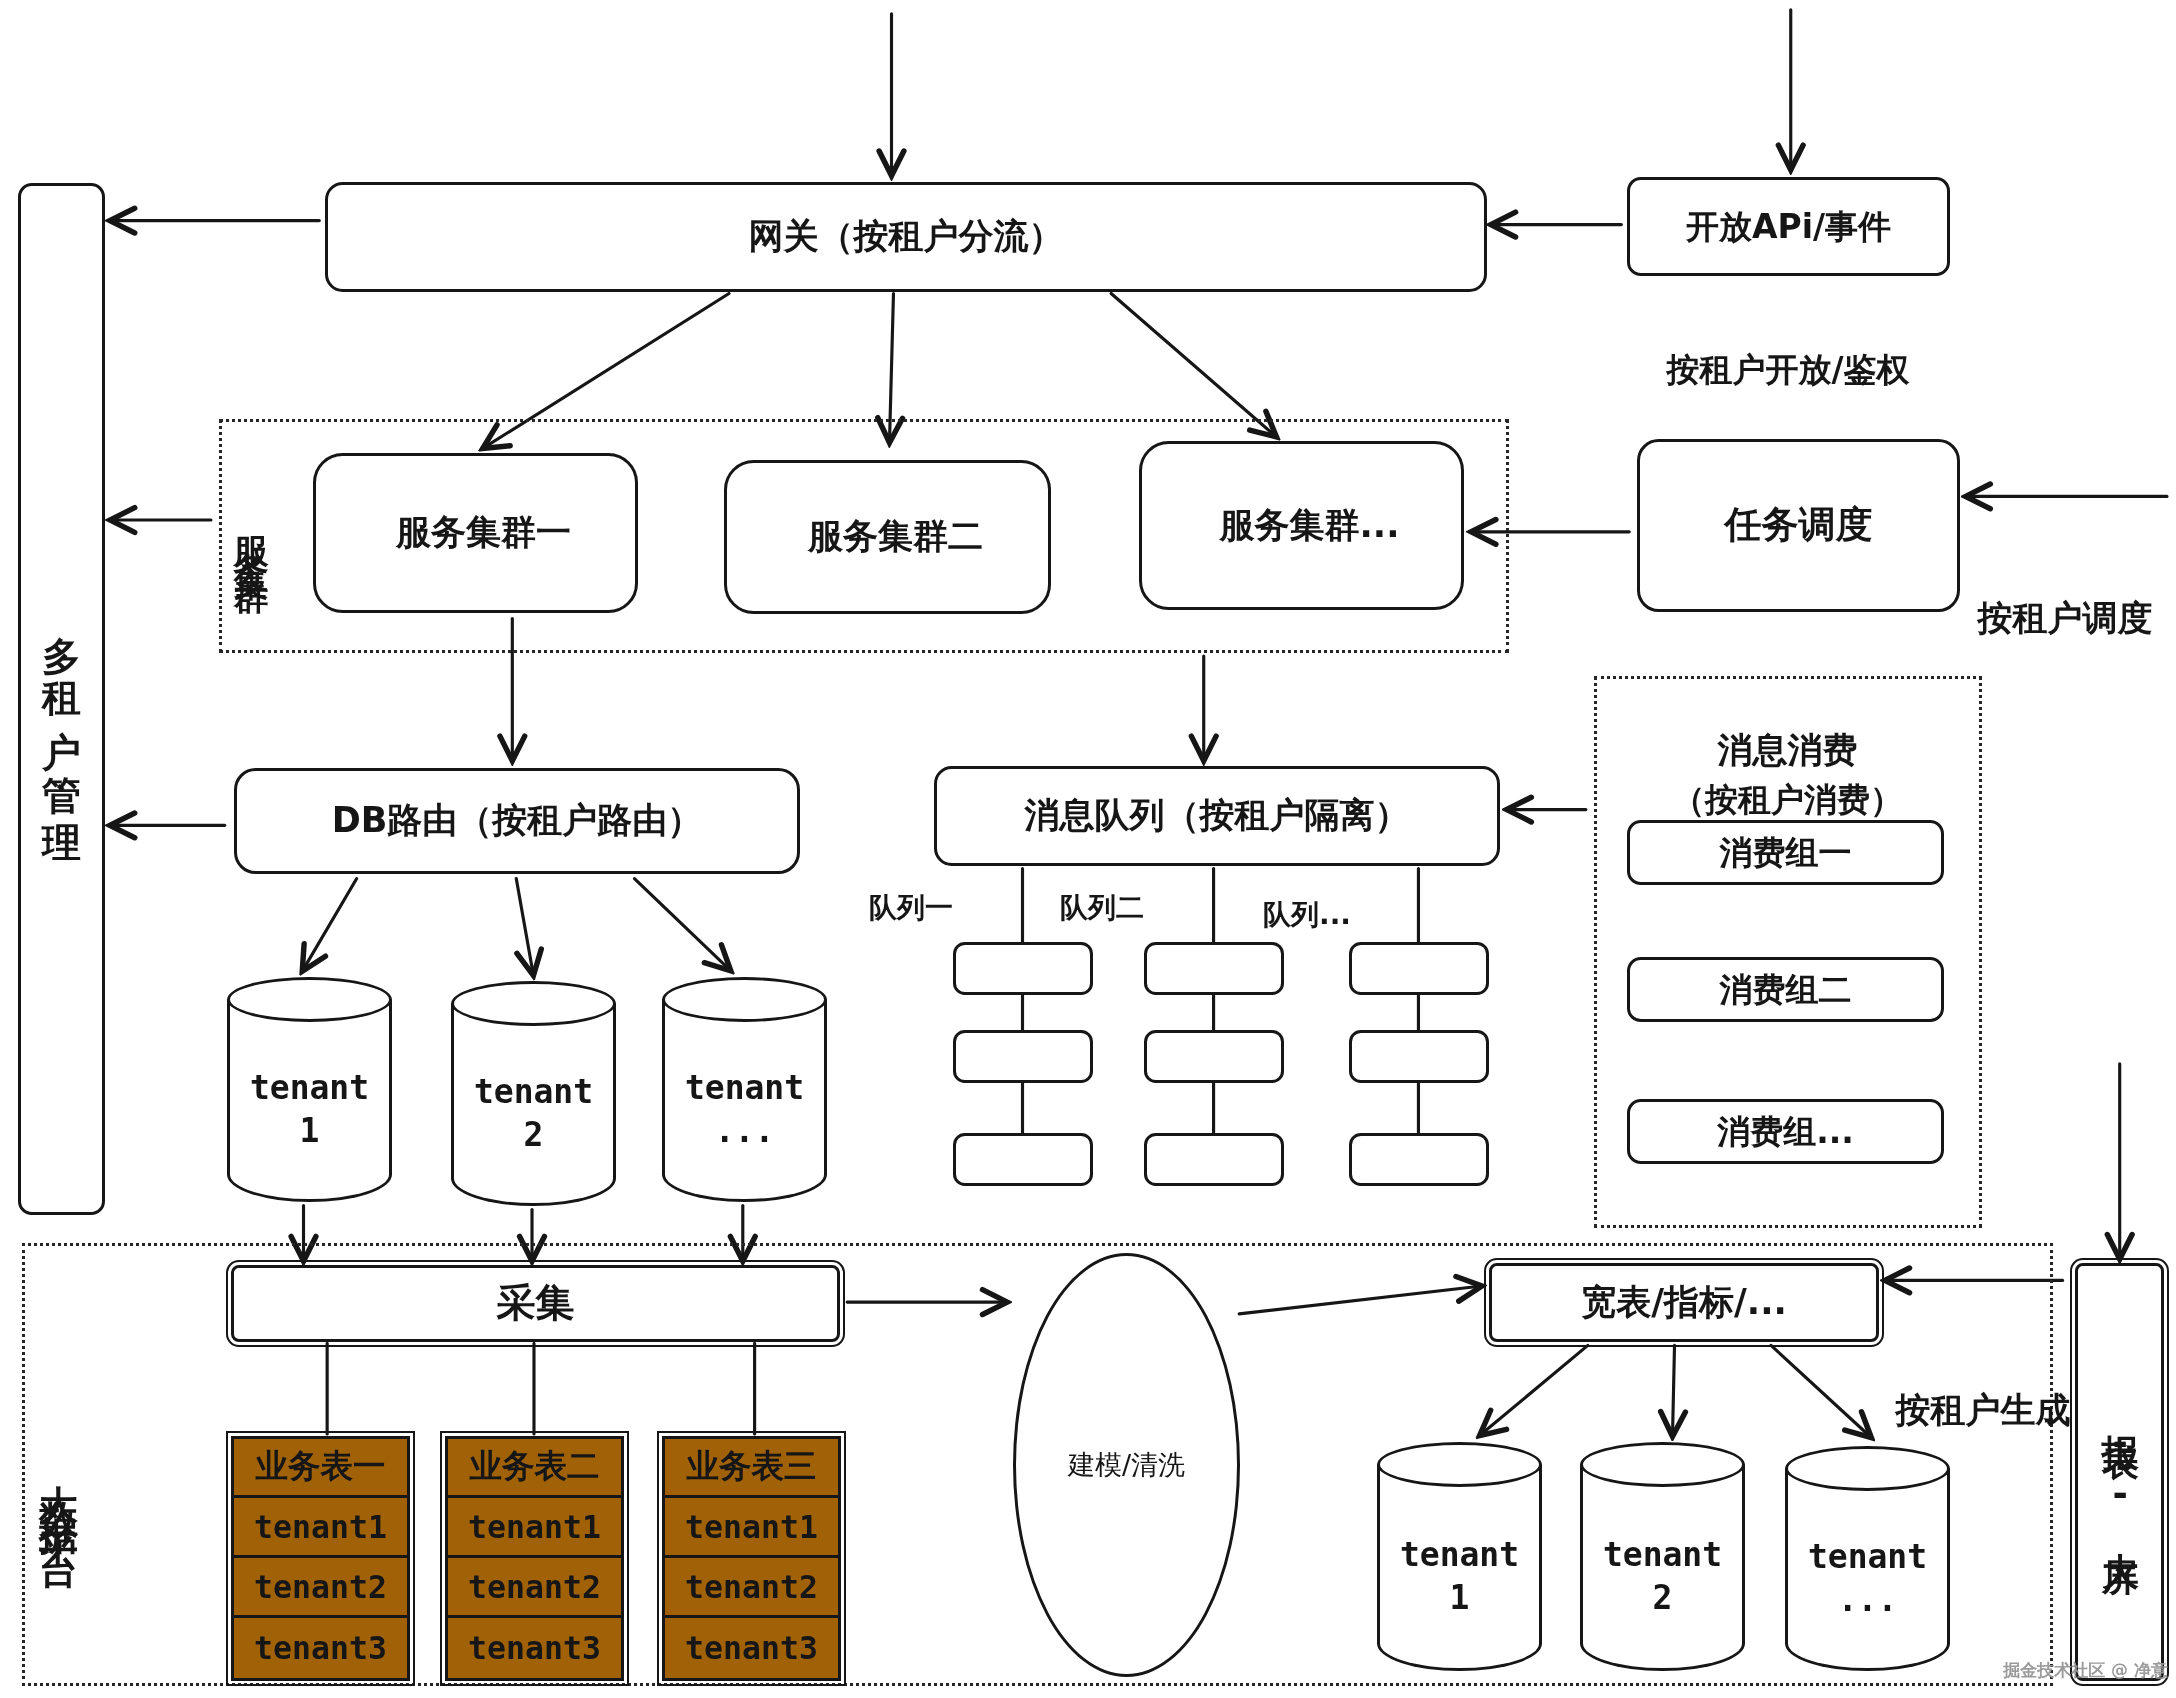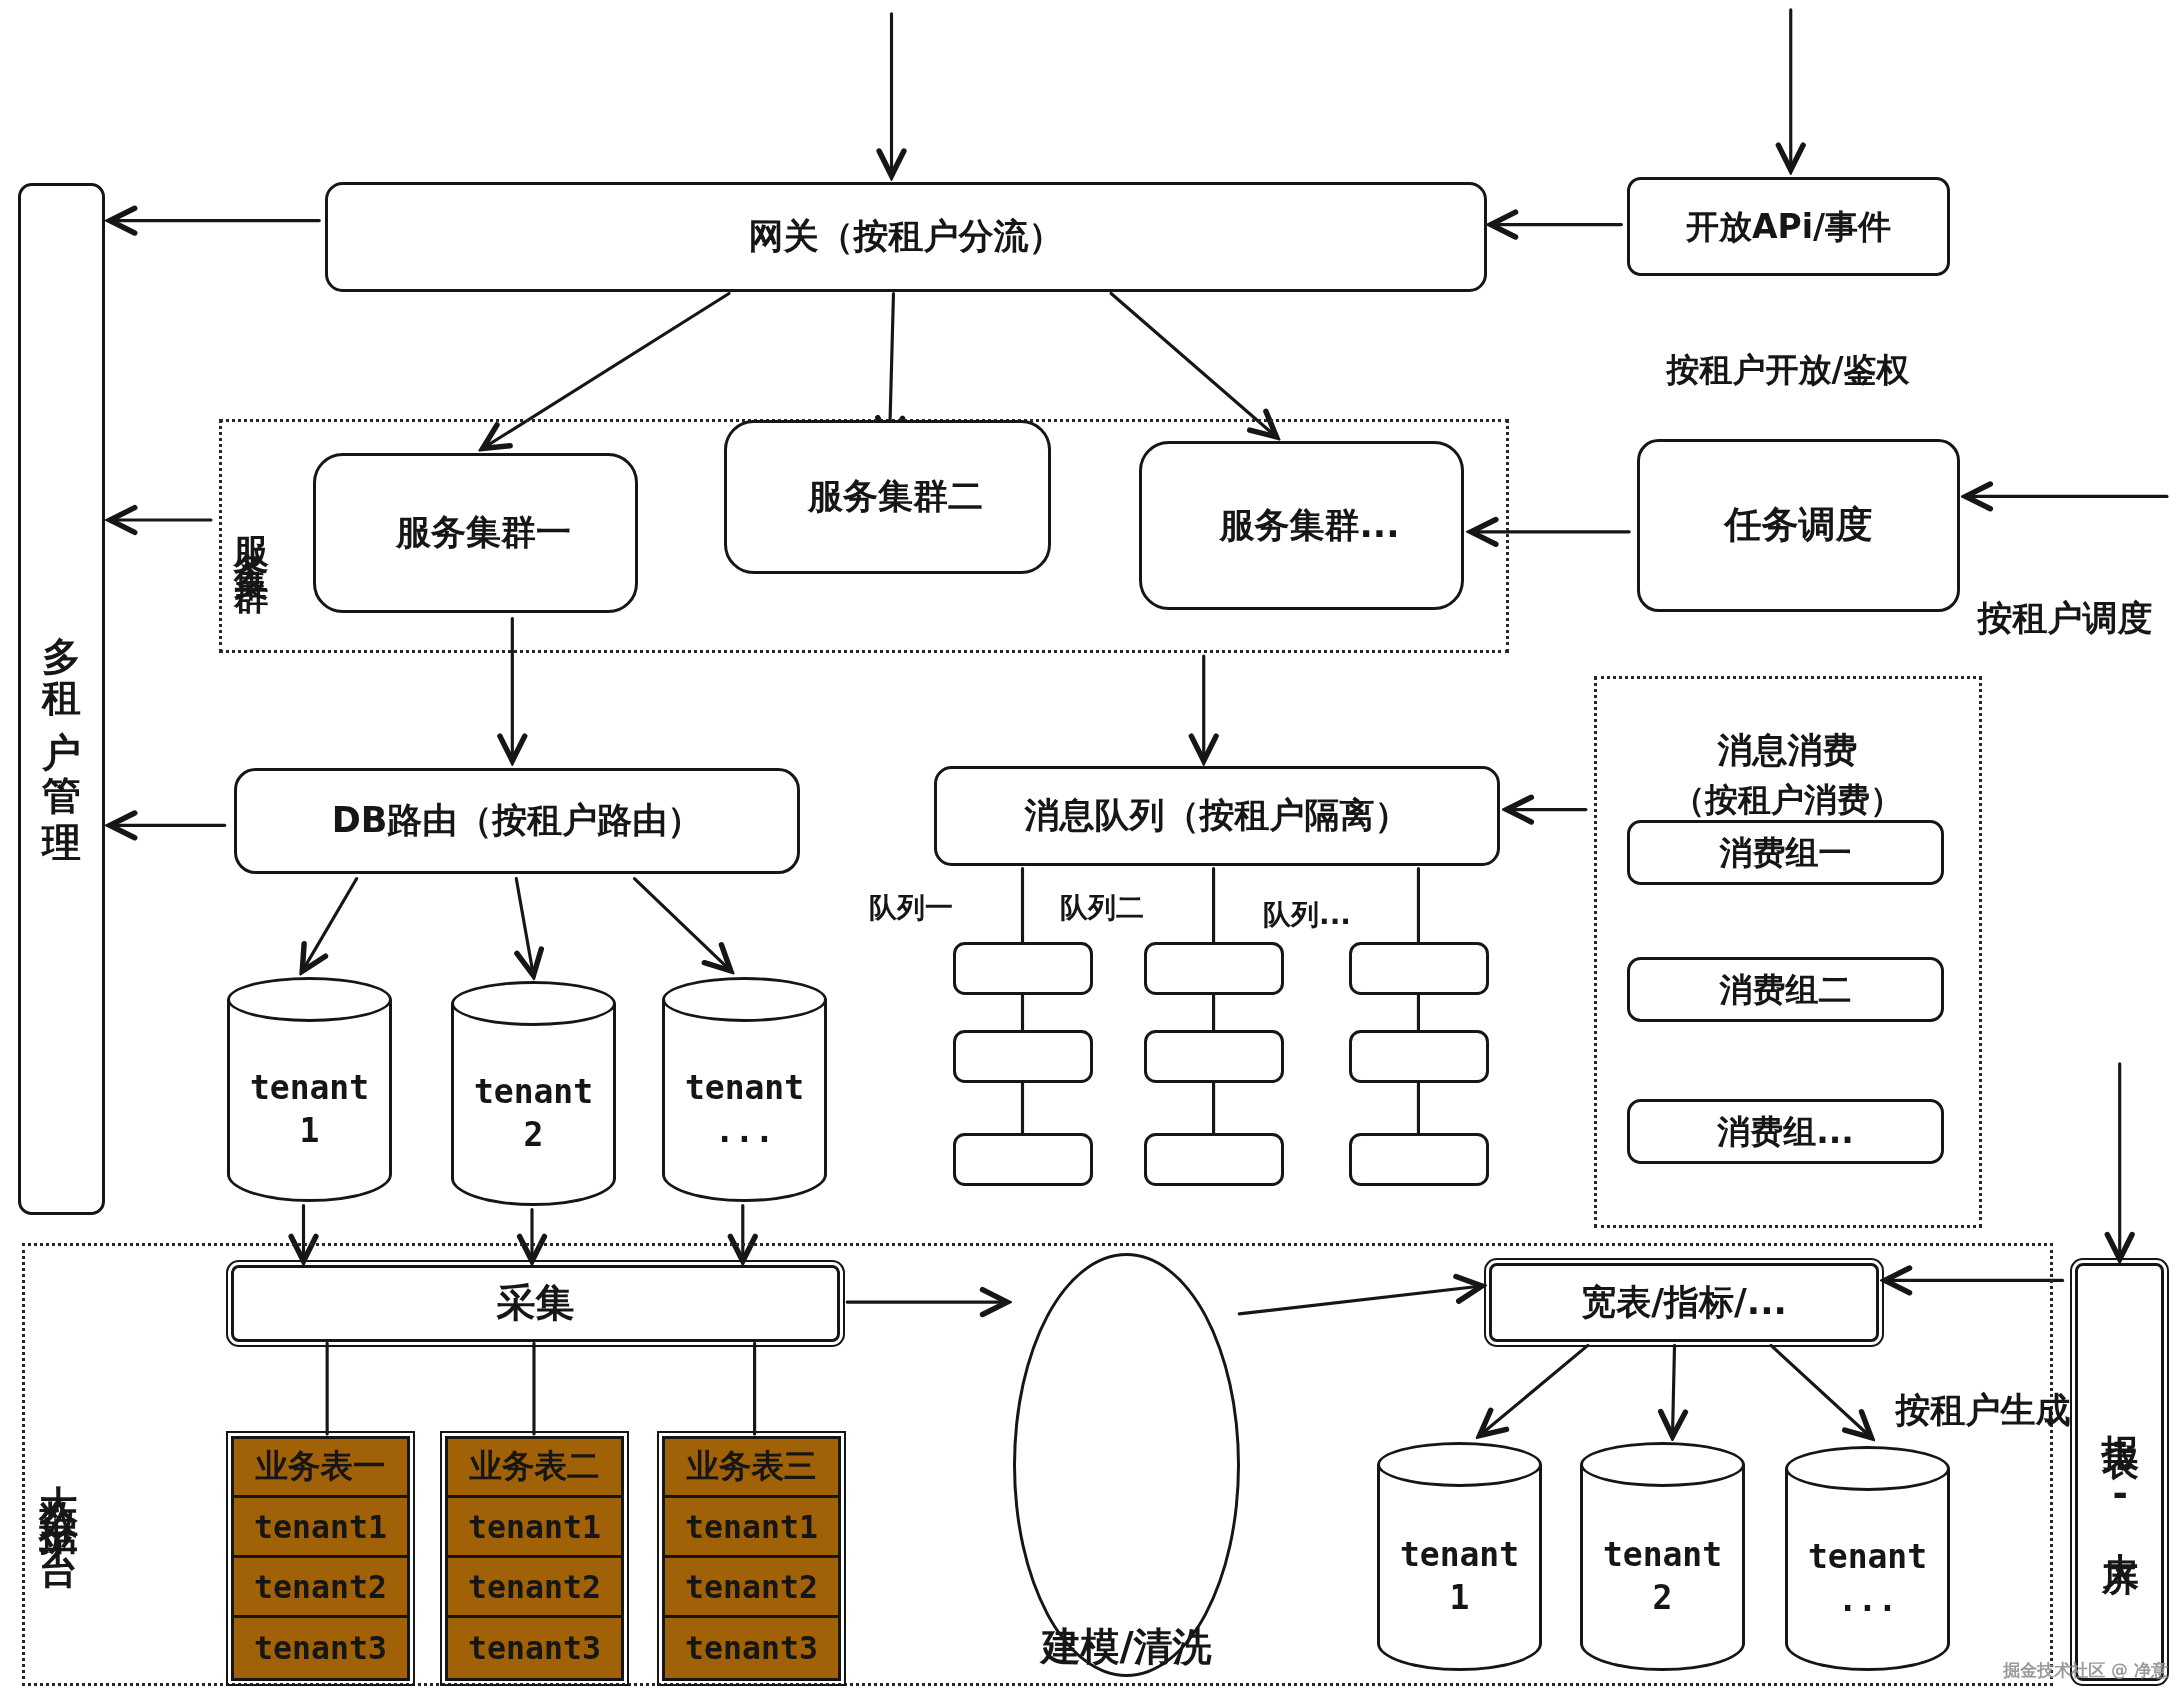--- a/index.html
+++ b/index.html
@@ -41,21 +41,21 @@
     font-family:"DejaVu Sans Mono","Liberation Mono",monospace; font-weight:700; font-size:33px; line-height:1.3; }
   
   .btable { position:absolute; background:#a16207; border:3px solid #161616; z-index:1; }
   .btable .hd { height:59px; border-bottom:3px solid #161616;
     display:flex; align-items:center; justify-content:center; font-size:32.5px; font-weight:600; }
   .btable .rw { height:60px; border-bottom:3px solid #161616;
     display:flex; align-items:center; justify-content:center;
     font-size:31.5px; font-weight:700; font-family:"DejaVu Sans Mono","Liberation Mono",monospace; }
   .btable .rw:last-child { border-bottom:none; }
   .ellipse { position:absolute; border:3.4px solid #161616; border-radius:50%; background:#fff; z-index:1;
-    display:flex; align-items:flex-end; justify-content:center; font-size:39px; font-weight:700; }
+    display:flex; align-items:center; justify-content:center; font-size:27px; font-weight:400; }
   .qnode { border-radius:11.8px; }
   .watermark { position:absolute; z-index:3; font-size:17px; font-weight:600;
     color:rgba(150,150,150,0.95); text-align:right; }
 </style>
 </head>
 <body>
 
 <div class="canvas">
 
   <svg class="arrows" width="2176" height="1698" viewBox="0 0 2209 1724">
@@ -128,21 +128,21 @@
   <div class="box r14" style="left:17.7px;top:183px;width:87px;height:1032px">
     <span class="vtext" style="height:100%;font-size:39px;letter-spacing:47px;padding-top:47px">多租户管理</span>
   </div>
 
   <div class="dotted" style="left:219px;top:419px;width:1290px;height:234px"></div>
   <div class="vlabel vtext" style="left:229px;top:429px;width:43px;height:217px;font-size:35px;letter-spacing:13.8px">服务集群</div>
 
   <div class="box r30" style="left:313px;top:453px;width:325px;height:160px">
     <span>服务集群一</span>
   </div>
-  <div class="box r30" style="left:724px;top:420px;width:327px;height:154px">
+  <div class="box r30" style="left:724px;top:460px;width:327px;height:154px">
     <span>服务集群二</span>
   </div>
   <div class="box r30" style="left:1139px;top:441px;width:325px;height:169px">
     <span>服务集群...</span>
   </div>
 
   <div class="box r22" style="left:1637px;top:439px;width:323px;height:173px;font-size:37px">
     <span>任务调度</span>
   </div>
   <div class="note" style="left:1954px;top:558px;width:222px">按租户调度</div>

